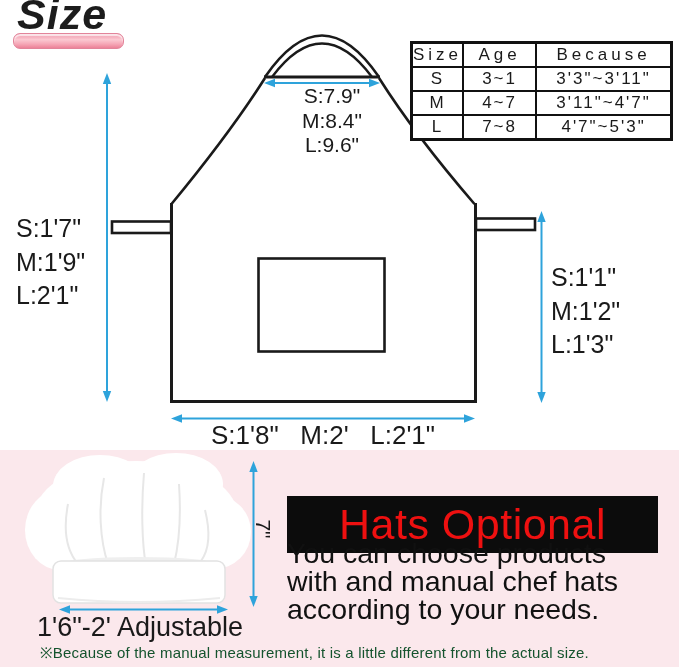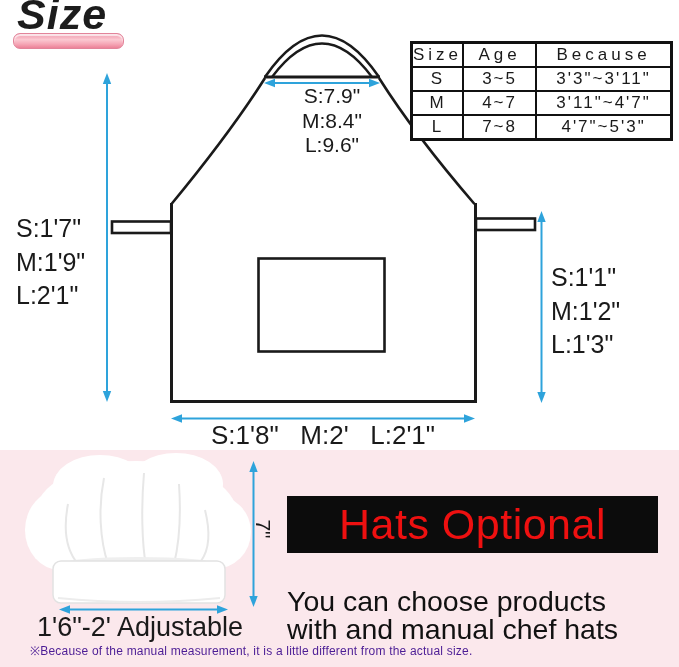--- a/index.html
+++ b/index.html
@@ -38,22 +38,22 @@
   .hat-height-label{
     left:243px;top:517px;width:40px;text-align:center;font-size:21px;
     transform:rotate(90deg);transform-origin:center;
   }
   .hat-width-label{left:30px;top:612px;width:220px;text-align:center;font-size:27px;}
   .hats-box{
     left:287px;top:496px;width:371px;height:57px;background:#0c0c0c;
     display:flex;align-items:center;justify-content:center;
   }
   .hats-box .red{color:#ee1010;font-size:43px;letter-spacing:0.5px;}
-  .hats-body{left:287px;top:539px;font-size:28.5px;line-height:28px;color:#111;margin-top:48px;}
-  .note{left:30px;top:642px;font-size:12px;color:#4c1d95;letter-spacing:0.2px;}
+  .hats-body{left:287px;top:539px;font-size:28.5px;line-height:28px;color:#111;}
+  .note{left:40px;top:642px;font-size:15px;color:#14532d;letter-spacing:0.2px;}
 </style>
 </head>
 <body>
 
 <div class="canvas">
 
   <div class="abs pink-section"></div>
 
   <div class="abs page-title label">Size</div>
   <div class="abs title-bar"></div>
@@ -151,21 +151,21 @@
     <thead>
       <tr>
         <th class="col-size">Size</th>
         <th class="col-age">Age</th>
         <th class="col-height">Because</th>
       </tr>
     </thead>
     <tbody>
       <tr>
         <td>S</td>
-        <td>3~5</td>
+        <td>3~1</td>
         <td>3'3"~3'11"</td>
       </tr>
       <tr>
         <td>M</td>
         <td>4~7</td>
         <td>3'11"~4'7"</td>
       </tr>
       <tr>
         <td>L</td>
         <td>7~8</td>
@@ -176,17 +176,18 @@
 
   <div class="abs hat-height-label">7"</div>
   <div class="abs hat-width-label label">1'6"-2' Adjustable</div>
 
   <div class="abs hats-box">
     <span class="red">Hats Optional</span>
   </div>
   <div class="abs hats-body">
     <div>You can choose products</div>
     <div>with and manual chef hats</div>
+    <div>according to your needs.</div>
   </div>
 
   <div class="abs note label">※Because of the manual measurement, it is a little different from the actual size.</div>
 
 </div>
 
 </body></html>

